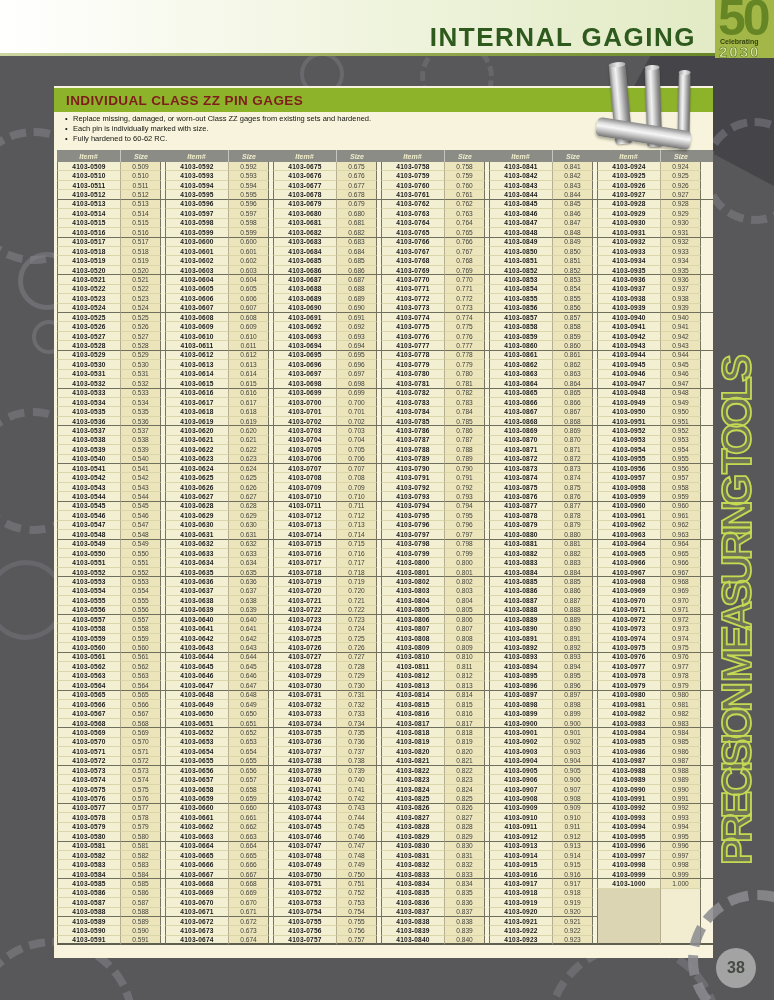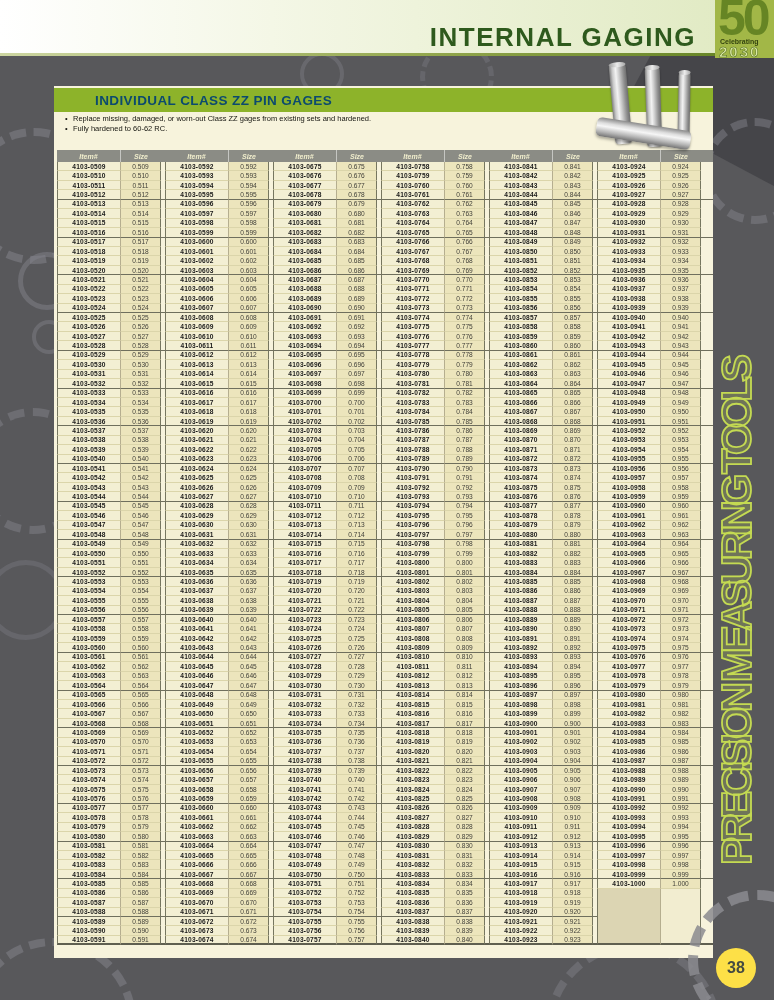--- a/index.html
+++ b/index.html
@@ -19,21 +19,21 @@
     color:#dce9a4;-webkit-text-stroke:.5px #4c6a18;}
   
   .gear{position:absolute;border-radius:50%;z-index:0;}
   .gear.dash{border:8px dashed #82828a;}
   .gear.ring{border:5px solid #82828a;}
   .blob{position:absolute;background:#454549;z-index:0;}
   
   .page{position:absolute;left:54px;top:86px;width:659px;height:872px;background:#f7f3dc;z-index:2;}
   .section-bar{position:absolute;left:0;top:2px;width:659px;height:24px;background:#8db32a;
     display:flex;align-items:center;}
-  .section-title{font-size:13.5px;font-weight:800;letter-spacing:.4px;color:#0c4a6e;padding-left:12px;margin-left:29px;}
+  .section-title{font-size:13.5px;font-weight:800;letter-spacing:.4px;color:#7f1d1d;padding-left:12px;}
   .notes{position:absolute;top:28px;margin:0;padding:0;list-style:none;font-size:7.5px;line-height:9.8px;color:#15150f;}
   .notes-left{left:11px;width:395px;}
   .notes-right{left:401px;width:230px;}
   .notes li{position:relative;padding-left:8px;white-space:nowrap;}
   .notes li::before{content:"\2022";position:absolute;left:0;top:0;}
   
   .pin-gages{position:absolute;left:540px;top:-24px;width:160px;height:100px;z-index:3;}
   .pin{position:absolute;border-radius:4px;
     background:linear-gradient(90deg,#7d7d7d 0%,#c9c9c9 18%,#f3f3f3 38%,#cfcfcf 55%,#8f8f8f 82%,#6d6d6d 100%);
     box-shadow:0 1px 2px rgba(0,0,0,.35);}
@@ -59,21 +59,21 @@
   .emp-s{background:#f2edd0;}
   .tb{border-bottom:1px solid #dbd5aa;}
   .gb{border-bottom:1px solid #6f6f5d;}
   .hb{border-bottom:2px solid #5f5f50;}
   
   .side-text{position:absolute;left:700px;top:268px;width:74px;height:690px;z-index:2;
     writing-mode:vertical-rl;transform:rotate(180deg);display:flex;align-items:center;justify-content:center;
     font-size:42px;font-weight:800;letter-spacing:-6px;
     color:rgba(196,218,82,.22);-webkit-text-stroke:1.8px #c4da52;}
   .page-num-badge{position:absolute;left:716px;top:948px;width:40px;height:40px;border-radius:50%;
-    background:#fde047;display:flex;align-items:center;justify-content:center;z-index:4;}
+    background:#a3a3a3;display:flex;align-items:center;justify-content:center;z-index:4;}
   .page-num{font-size:16px;font-weight:800;color:#454b42;}
 </style>
 </head>
 <body>
 
 <div class="blob" style="left:660px;top:-40px;width:180px;height:200px;transform:rotate(28deg);"></div>
 <div class="gear dash" style="left:-34px;top:128px;width:120px;height:120px;opacity:.55;"></div>
 <div class="gear ring" style="left:18px;top:252px;width:48px;height:48px;opacity:.5;"></div>
 <div class="gear ring" style="left:32px;top:320px;width:26px;height:26px;border-width:4px;opacity:.45;"></div>
 <div class="gear dash" style="left:-30px;top:408px;width:110px;height:110px;opacity:.5;"></div>
@@ -94,20 +94,21 @@
   <span class="badge-celebrating">Celebrating</span>
   <span class="badge-year">2030</span>
 </div>
 
 <div class="page">
   <div class="section-bar">
     <span class="section-title">INDIVIDUAL CLASS ZZ PIN GAGES</span>
   </div>
   <ul class="notes notes-left">
       <li>Replace missing, damaged, or worn-out Class ZZ gages from existing sets and hardened.</li>
+      <li>Each pin is individually marked with size.</li>
       <li>Fully hardened to 60-62 RC.</li>
     </ul>
 
   <div class="pin-gages">
     <div class="pin pin1"></div>
     <div class="pin pin2"></div>
     <div class="pin pin3"></div>
     <div class="pin-lying"></div>
   </div>
 

